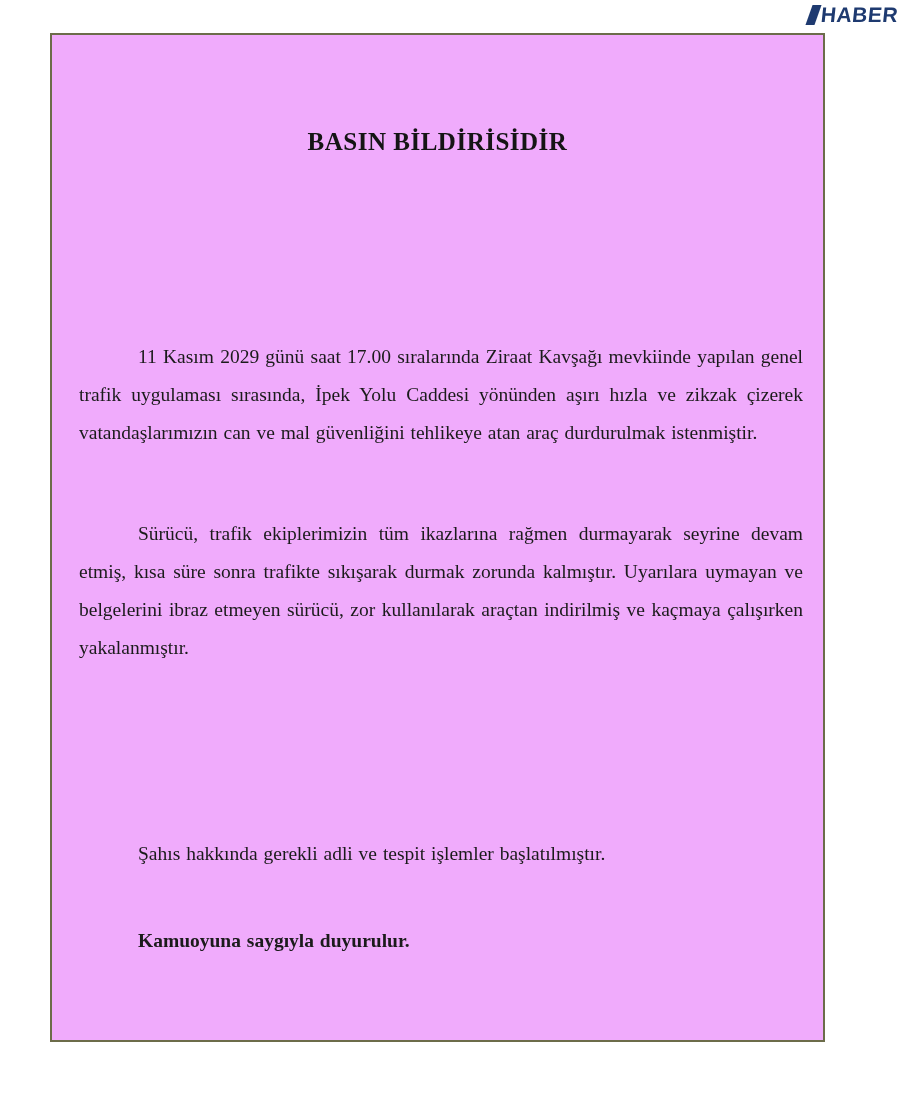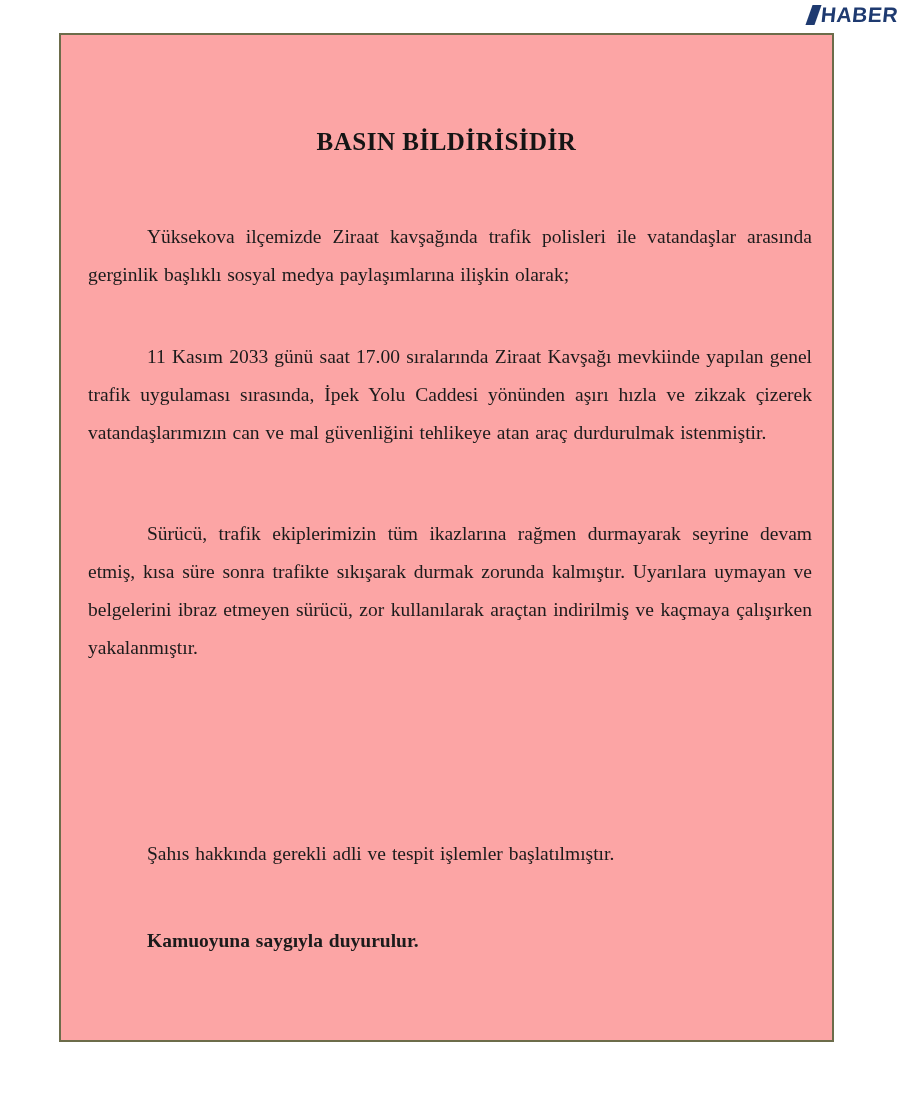--- a/index.html
+++ b/index.html
@@ -38,26 +38,26 @@
     font-weight: 800;
     font-size: 21px;
     letter-spacing: 0.5px;
     color: #1e3a70;
     line-height: 24px;
   }
 
   
   .frame {
     position: absolute;
-    left: 59px;
+    left: 50px;
     top: 33px;
     width: 771px;
     height: 1005px;
     border: 2px solid #6c6c4a;
-    background: #fca5a5;
+    background: #f0abfc;
   }
 
   .doc-title {
     position: absolute;
     left: 0;
     right: 0;
     top: 93px;
     text-align: center;
     font-weight: bold;
     font-size: 25px;
@@ -89,18 +89,17 @@
 <body>
 
 <div class="logo">
   <span class="logo-slash"></span>
   <span class="logo-text">HABER</span>
 </div>
 
 <div class="frame">
   <h1 class="doc-title">BASIN BİLDİRİSİDİR</h1>
 
-  <p class="para p1">Yüksekova ilçemizde Ziraat kavşağında trafik polisleri ile vatandaşlar arasında gerginlik başlıklı sosyal medya paylaşımlarına ilişkin olarak;</p>
-  <p class="para p2">11 Kasım 2033 günü saat 17.00 sıralarında Ziraat Kavşağı mevkiinde yapılan genel trafik uygulaması sırasında, İpek Yolu Caddesi yönünden aşırı hızla ve zikzak çizerek vatandaşlarımızın can ve mal güvenliğini tehlikeye atan araç durdurulmak istenmiştir.</p>
+  <p class="para p2">11 Kasım 2029 günü saat 17.00 sıralarında Ziraat Kavşağı mevkiinde yapılan genel trafik uygulaması sırasında, İpek Yolu Caddesi yönünden aşırı hızla ve zikzak çizerek vatandaşlarımızın can ve mal güvenliğini tehlikeye atan araç durdurulmak istenmiştir.</p>
   <p class="para p3">Sürücü, trafik ekiplerimizin tüm ikazlarına rağmen durmayarak seyrine devam etmiş, kısa süre sonra trafikte sıkışarak durmak zorunda kalmıştır. Uyarılara uymayan ve belgelerini ibraz etmeyen sürücü, zor kullanılarak araçtan indirilmiş ve kaçmaya çalışırken yakalanmıştır.</p>
   <p class="para p5">Şahıs hakkında gerekli adli ve tespit işlemler başlatılmıştır.</p>
   <p class="para p6">Kamuoyuna saygıyla duyurulur.</p>
 </div>
 
 </body></html>

